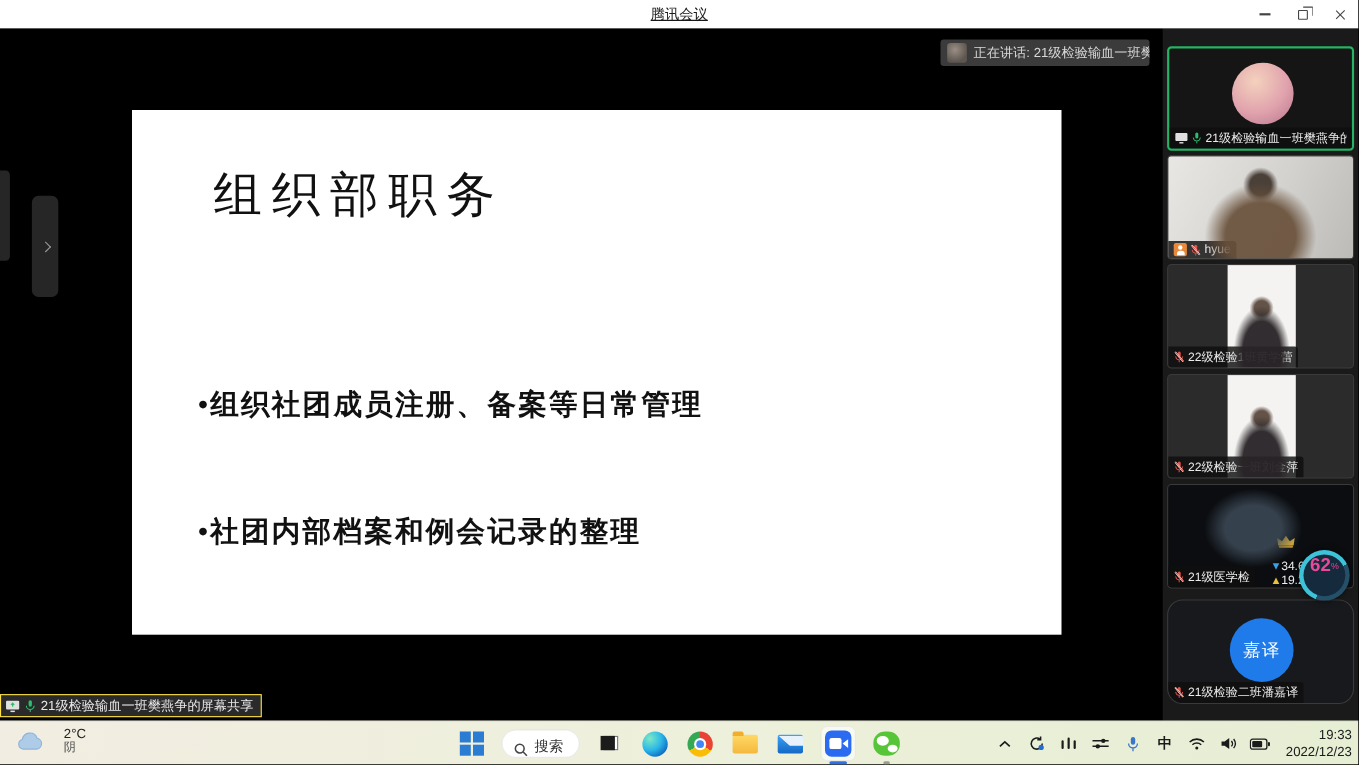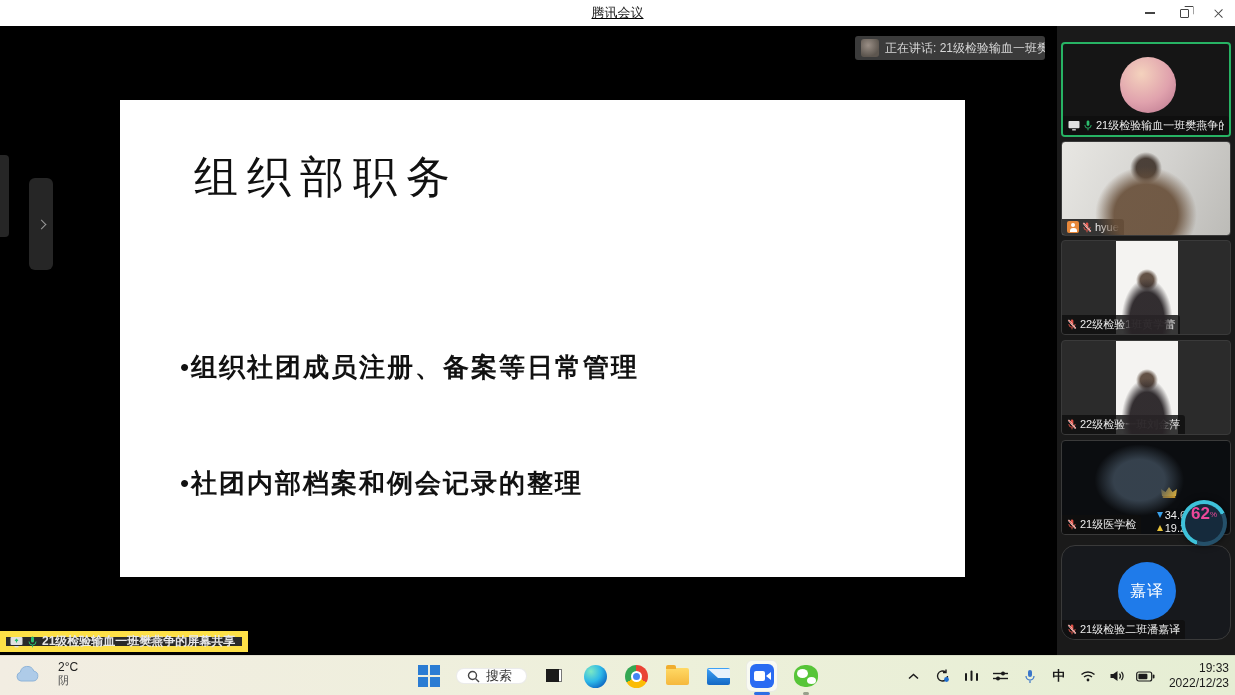--- a/index.html
+++ b/index.html
@@ -32,22 +32,22 @@
   .side-handle { position:absolute; left:29px; top:152px; width:24px; height:92px; background:#262626; border-radius:6px;
     display:flex; align-items:center; justify-content:center; }
   .chev-right { width:7px; height:7px; border-right:1.6px solid #9a9a9a; border-top:1.6px solid #9a9a9a; transform:rotate(45deg); }
 
   .slide { position:absolute; left:120px; top:74px; width:845px; height:477px; background:#ffffff;
     font-family:"Liberation Serif", serif; color:#111; }
   .slide-title { position:absolute; left:74px; top:48px; font-size:44px; letter-spacing:9px; font-weight:500; }
   .bullet { position:absolute; left:60px; font-size:26px; font-weight:700; letter-spacing:2px; }
   .bullet.b0 { top:134px; } .bullet.b1 { top:250px; } .bullet.b2 { top:366px; }
 
-  .share-banner { position:absolute; left:0px; top:605px; height:21px; background:#2a2a2a; border:6px solid #fde047;
-    display:flex; align-items:center; gap:4px; padding:0 7px 0 4px;font-weight:bold; }
+  .share-banner { position:absolute; left:0px; top:605px; height:21px; background:#2a2a2a; border:1px solid #fde047;
+    display:flex; align-items:center; gap:4px; padding:0 7px 0 4px; }
   .share-banner span { font-size:12px; color:#e8e8e8; white-space:nowrap; }
 
   
   .ic { flex:0 0 auto; display:inline-flex; }
 
   
   .sidebar { position:absolute; left:1057px; top:26px; width:178px; height:629px; background:#1a1a1a; }
   .thumb { position:absolute; left:4px; width:170px; height:95px; background:#151515; border:1px solid #3a3a3a;
     border-radius:4px; overflow:hidden; cursor:default; }
   .thumb.active { border:2px solid #27b364; }
@@ -90,22 +90,22 @@
 
   
   .taskbar { position:absolute; left:0; top:655px; width:1235px; height:40px;
     background:linear-gradient(90deg,#f2ede2 0%, #edf0da 55%, #e6eed4 100%); border-top:1px solid rgba(0,0,0,.07); }
   .weather { position:absolute; left:14px; top:4px; display:flex; align-items:center; gap:18px; cursor:default; }
   .weather-lines { display:flex; flex-direction:column; line-height:1.2; }
   .weather-temp { font-size:12px; color:#222; } .weather-cond { font-size:11px; color:#555; }
   .tb-center { position:absolute; left:0; top:0; width:100%; height:40px; display:flex; align-items:center;
     justify-content:center; gap:13px; }
   .tb-item { position:relative; display:flex; align-items:center; justify-content:center; width:28px; height:30px; cursor:default; }
-  .search-pill { display:flex; align-items:center; gap:6px; background:#fff; border:1px solid rgba(0,0,0,.08);
-    border-radius:14px; height:16px; padding:0 14px 0 10px; cursor:default; }
+  .search-pill { display:flex; align-items:flex-end; gap:6px; background:#fff; border:1px solid rgba(0,0,0,.08);
+    border-radius:14px; height:26px; padding:0 14px 0 10px; cursor:default; }
   .search-pill span { font-size:13px; color:#333; }
   .start-grid { display:grid; grid-template-columns:10px 10px; grid-template-rows:10px 10px; gap:1.5px; }
   .start-grid i { background:#2b7cd3; }
   .tv-back { width:13px; height:13px; background:#fff; border:1px solid #777; position:absolute; right:3px; bottom:5px; }
   .tv-front { width:13px; height:13px; background:#1b1b1b; position:absolute; left:3px; top:4px; }
   .edge-ic { width:23px; height:23px; border-radius:50%;
     background:radial-gradient(circle at 30% 28%, #7ce8c4, #2db8e8 45%, #1173c8 75%, #0a4f9e); }
   .chrome-ic { width:23px; height:23px; border-radius:50%;
     background:conic-gradient(#ea4335 0 120deg, #fbbc05 0 240deg, #34a853 0 360deg);
     display:flex; align-items:center; justify-content:center; }

